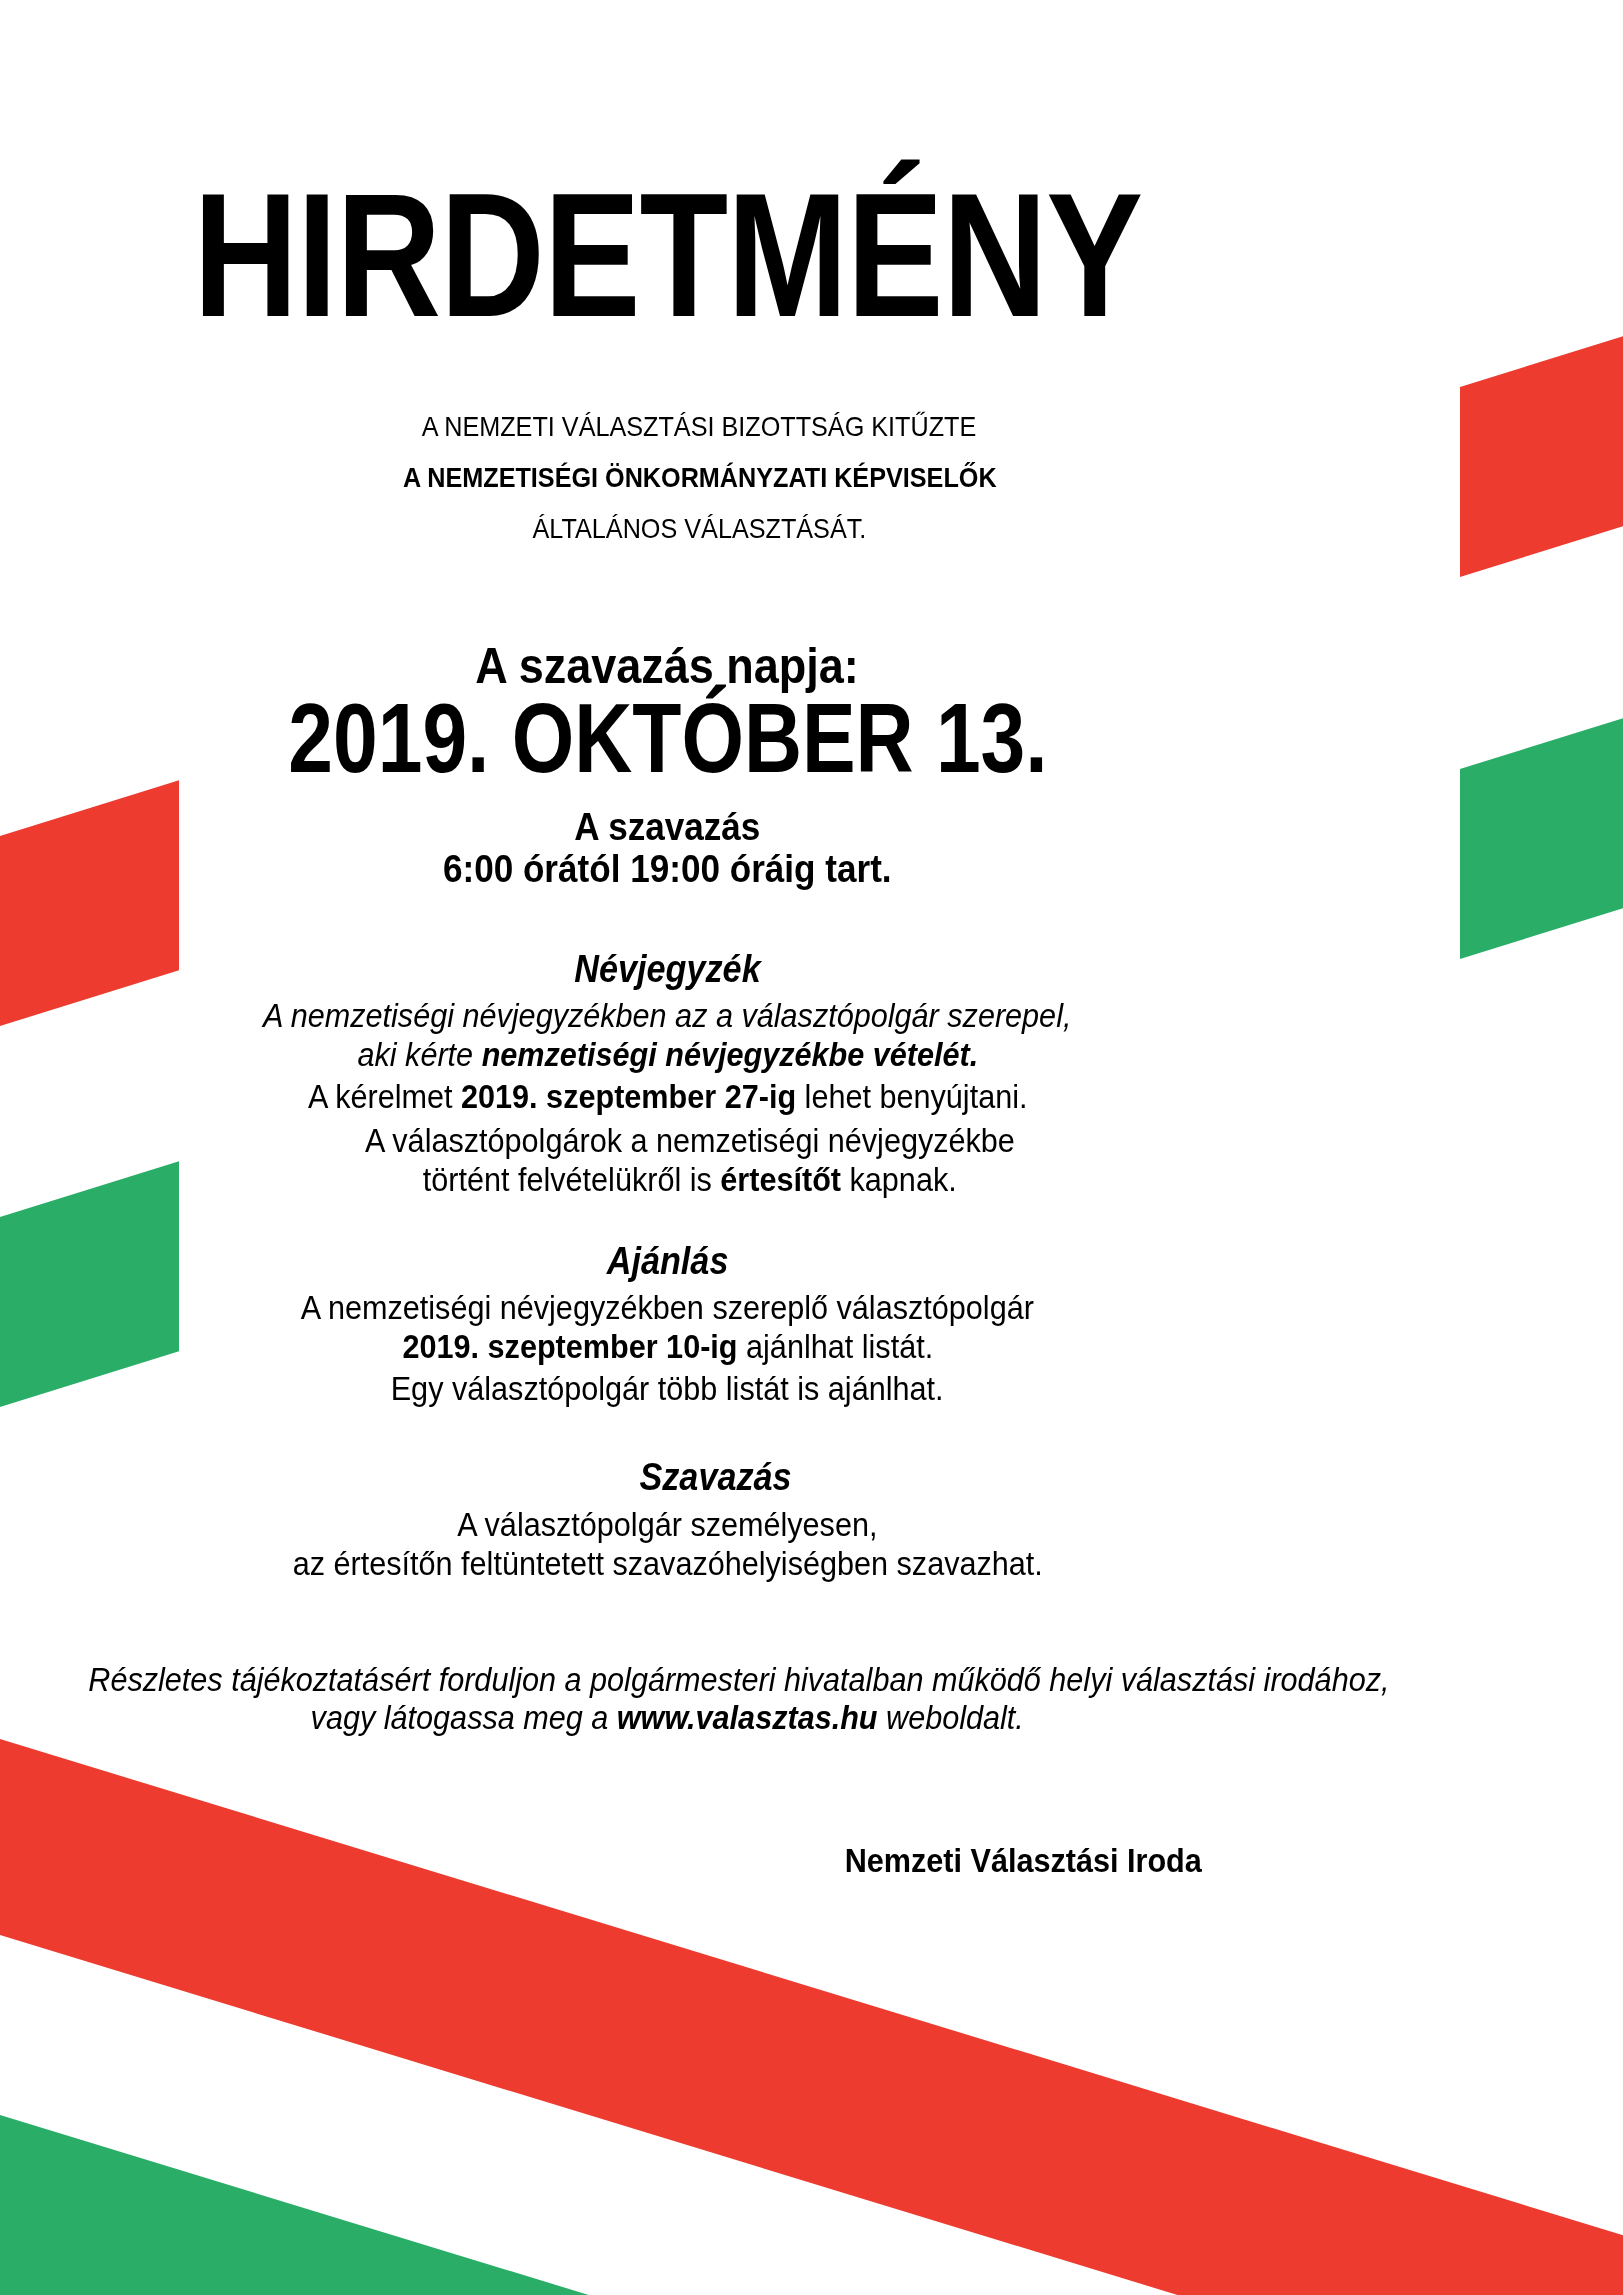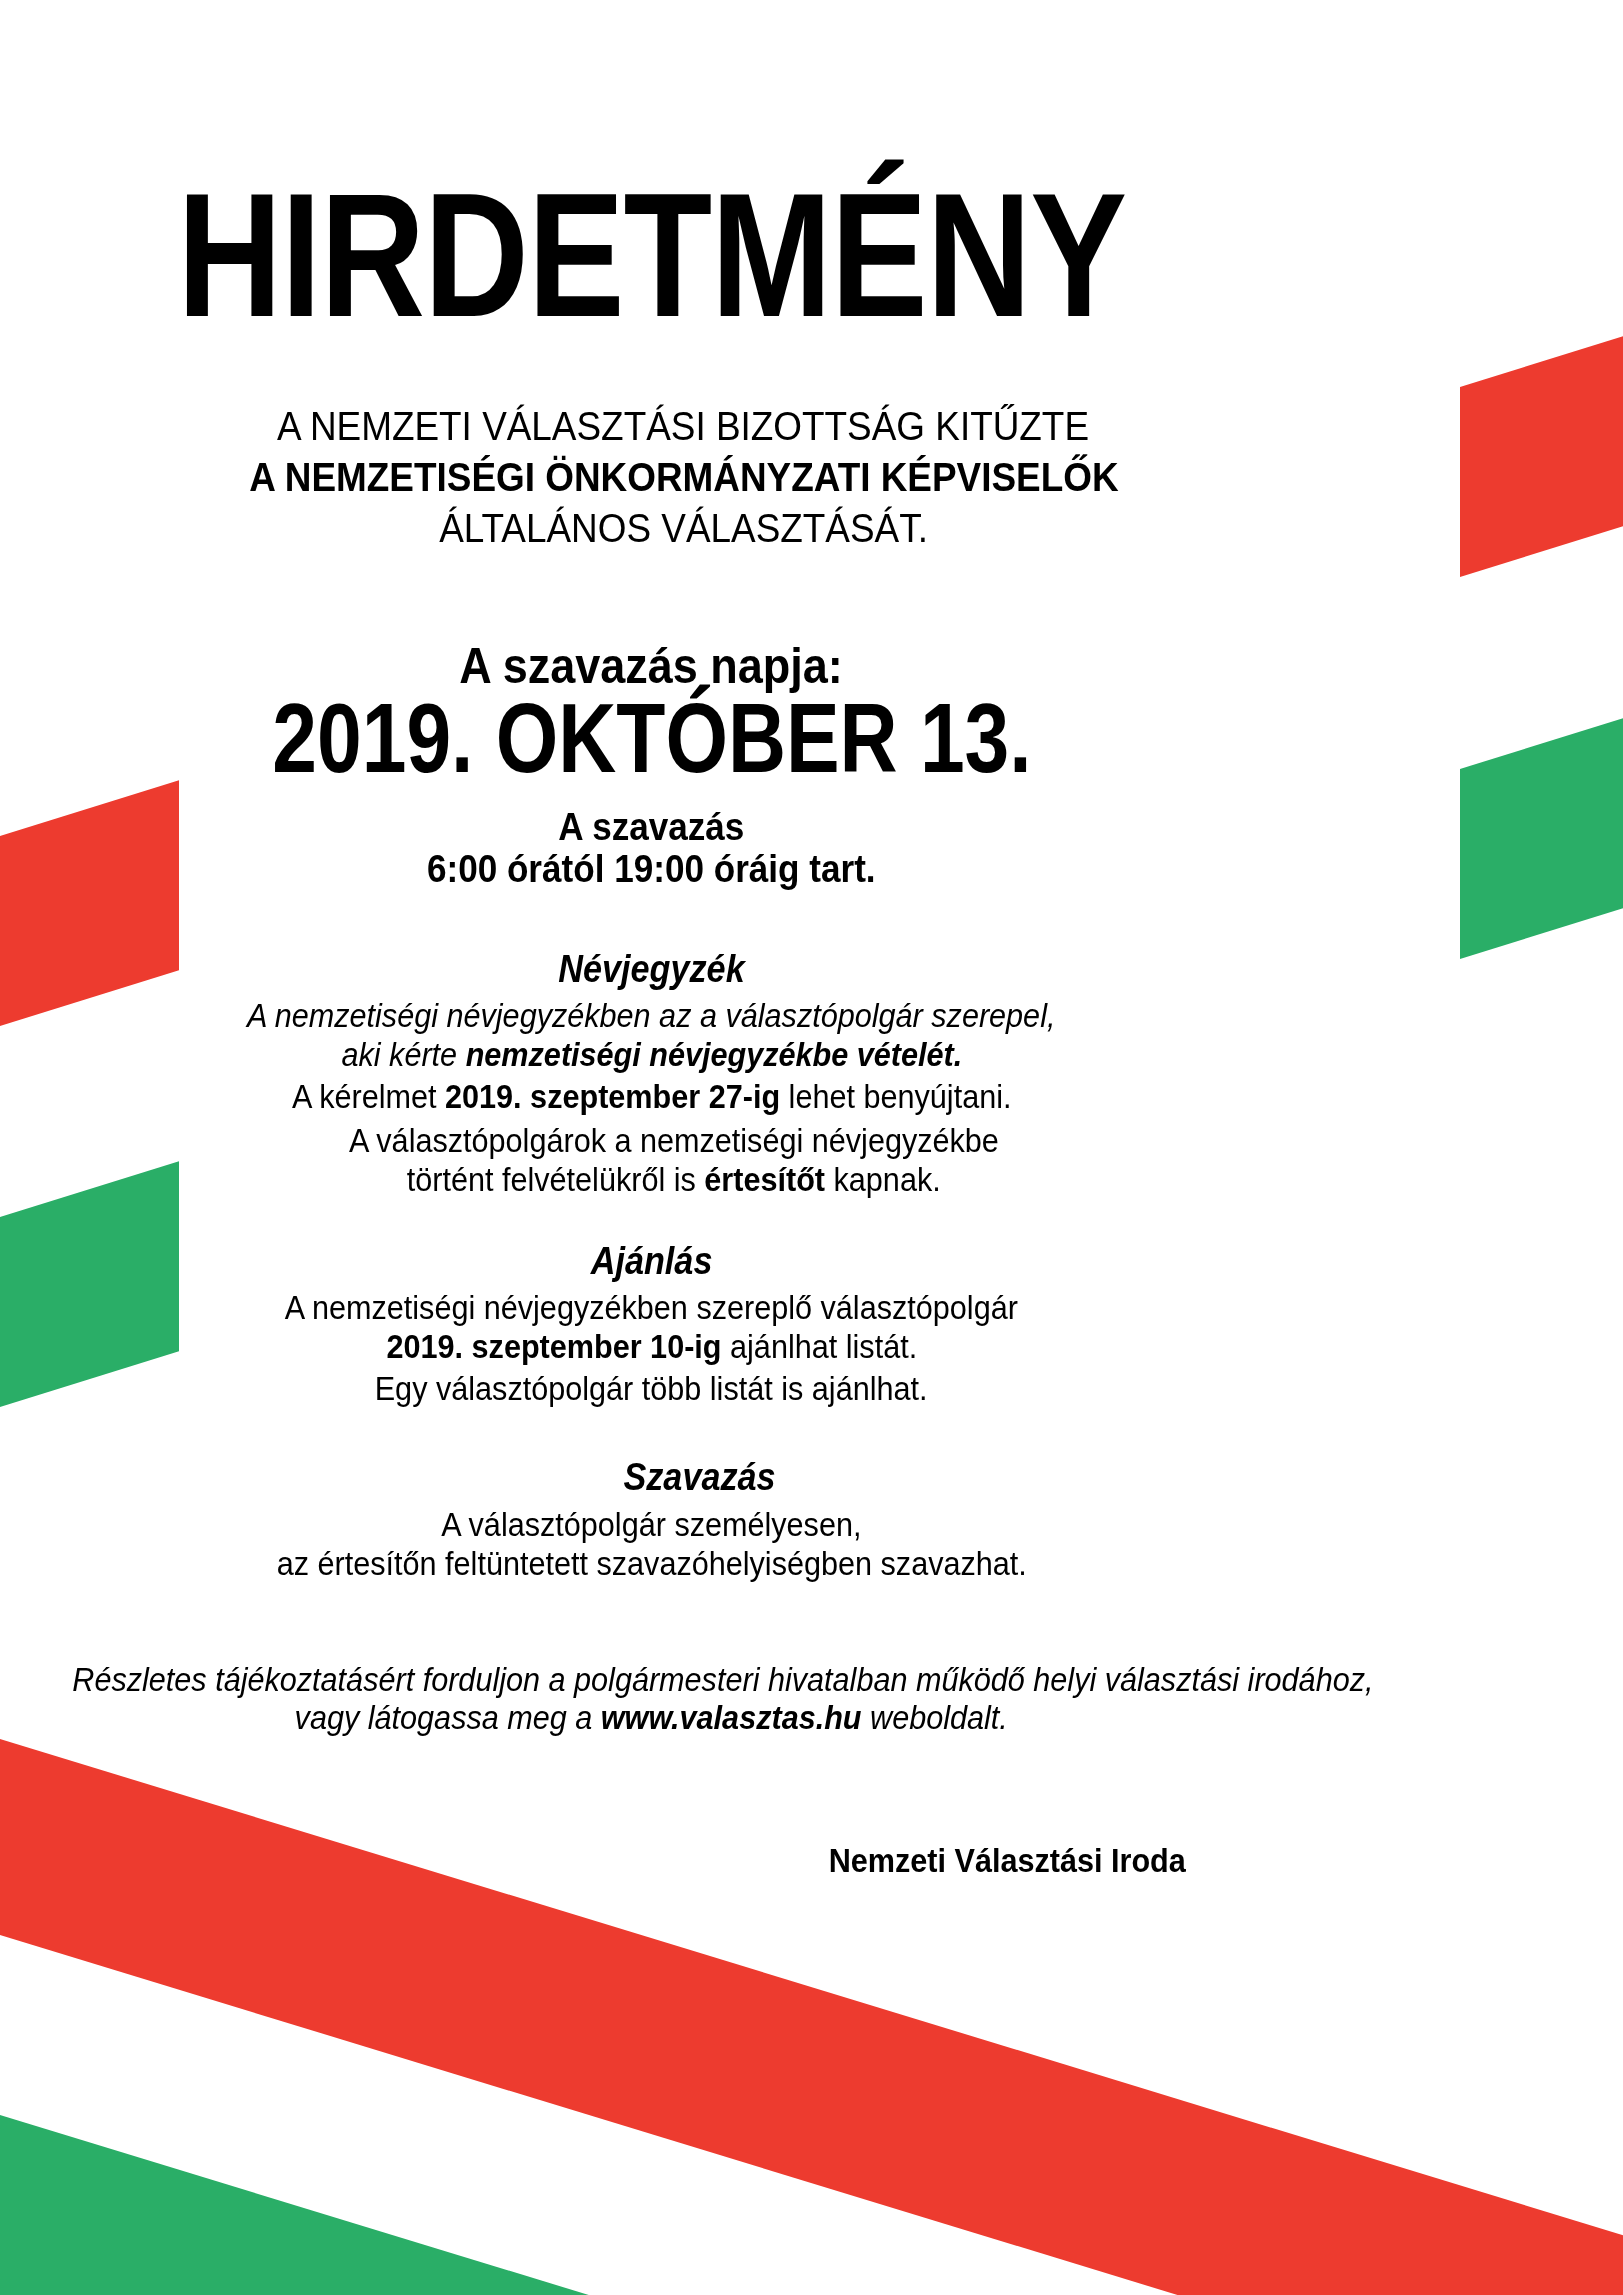--- a/index.html
+++ b/index.html
@@ -24,27 +24,27 @@
   .fall{transform:skewY(17deg);}      
 
   .stripe-left-red   {left:0;      top:836px; width:179px;  height:190px;}
   .stripe-left-green {left:0;      top:1217px; width:179px;  height:190px;}
   .stripe-right-red  {left:1460px; top:387px;  width:164px;  height:190px;}
   .stripe-right-green{left:1460px; top:769px; width:164px;  height:190px;}
   .band-bottom-red   {left:0;      top:1739px; width:1623px; height:196px;}
   .band-bottom-green {left:0;      top:2115px; width:1623px; height:203px;}
 
   
-  .tb{position:absolute;left:0;width:1303px;text-align:center;}
+  .tb{position:absolute;left:16px;width:1303px;text-align:center;}
   .condensed{display:inline-block;transform:scaleX(0.82);transform-origin:50% 50%;white-space:nowrap;}
   .semi-condensed{display:inline-block;transform:scaleX(0.9);transform-origin:50% 50%;white-space:nowrap;}
   b,.b{font-weight:bold;}
 
   .title{top:167px;font-size:177px;line-height:177px;font-weight:bold;letter-spacing:-1.3px;}
-  .subtitle{top:401px;font-size:41px;line-height:51px;padding-left:32px;}
+  .subtitle{top:401px;font-size:28px;line-height:51px;padding-left:32px;}
   .subtitle .l2{font-weight:bold;}
   .vday-label{top:645px;font-size:50px;line-height:43px;font-weight:bold;}
   .vday-date{top:689px;font-size:98px;line-height:98px;font-weight:bold;}
   .vhours{top:806px;font-size:39px;line-height:42px;font-weight:bold;}
 
   .sec-heading{font-size:38px;line-height:42px;font-weight:bold;font-style:italic;}
   .para{font-size:34px;line-height:39px;}
   .h-nevjegyzek{top:948px;}
   .p-n1{top:996px;font-style:italic;}
   .p-n2{top:1077px;}

